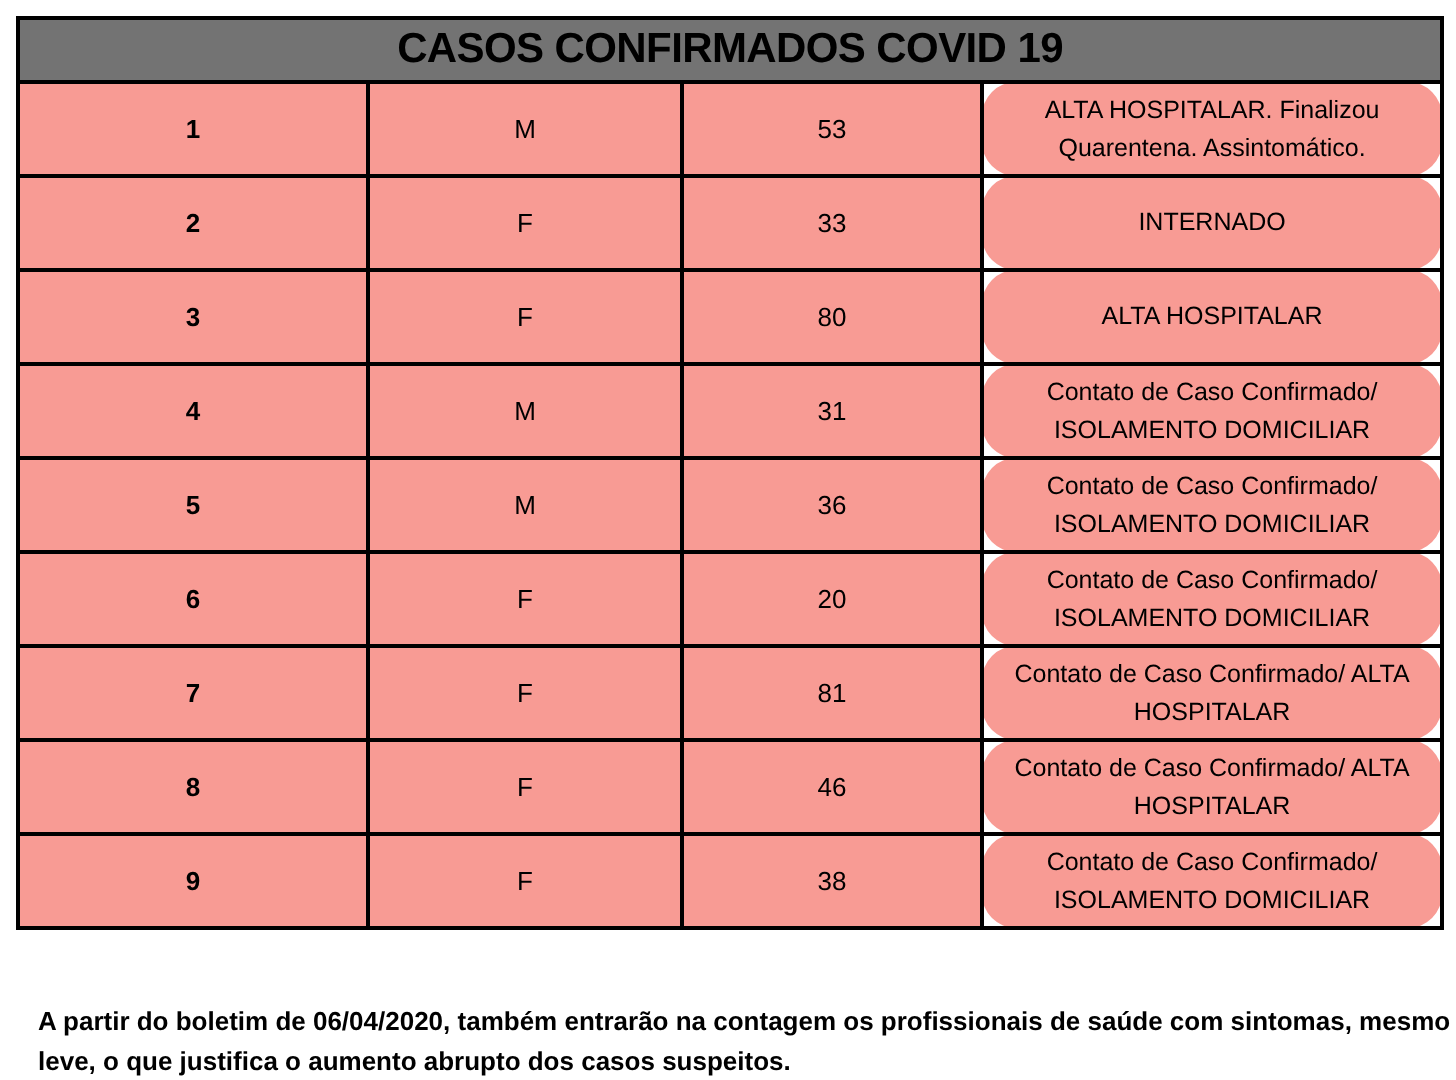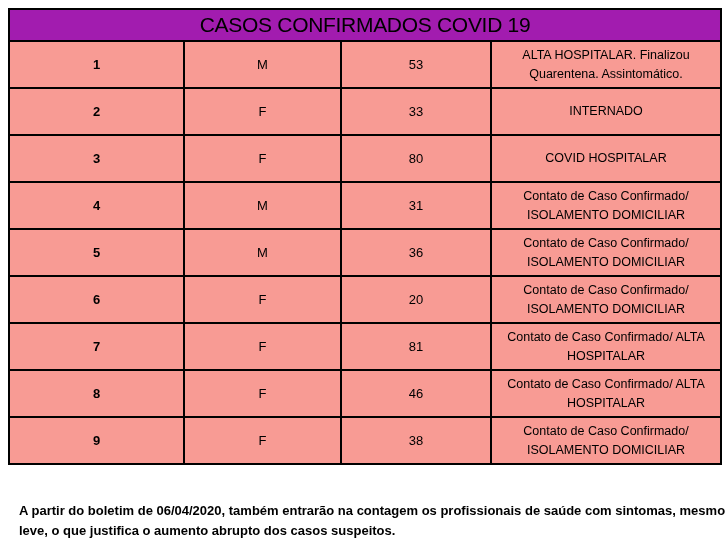--- a/index.html
+++ b/index.html
@@ -26,44 +26,45 @@
   }
   table.covid-table th,
   table.covid-table td {
     border: 2px solid #000000;
     text-align: center;
     vertical-align: middle;
     padding: 1px 6px;
     overflow: hidden;
   }
   .title-cell {
-    background: #a21caf;
+    background: #737373;
     height: 28px;
     font-size: 21px;
-    font-weight: normal;
+    font-weight: bold;
     letter-spacing: -0.3px;
   }
   .col-head {
     background: #fb5349;
     height: 18px;
     font-size: 12.5px;
     font-weight: bold;
   }
   .data-row td {
     background: #f89b94;
     height: 43px;
     font-size: 13px;
   }
   .data-row td.num-cell {
     font-weight: bold;
   }
   .data-row td.situacao-cell {
     font-size: 12.5px;
     line-height: 1.45;
     padding: 0 10px;
+    border-radius: 17px;
   }
   .footer-note {
     position: absolute;
     left: 8px;
     top: 490px;
     width: 714px;
     font-size: 13px;
     font-weight: bold;
     line-height: 1.55;
     text-align: left;
@@ -97,21 +98,21 @@
       <tr class="data-row">
         <td class="num-cell">2</td>
         <td>F</td>
         <td>33</td>
         <td class="situacao-cell">INTERNADO</td>
       </tr>
       <tr class="data-row">
         <td class="num-cell">3</td>
         <td>F</td>
         <td>80</td>
-        <td class="situacao-cell">COVID HOSPITALAR</td>
+        <td class="situacao-cell">ALTA HOSPITALAR</td>
       </tr>
       <tr class="data-row">
         <td class="num-cell">4</td>
         <td>M</td>
         <td>31</td>
         <td class="situacao-cell">Contato de Caso Confirmado/ ISOLAMENTO DOMICILIAR</td>
       </tr>
       <tr class="data-row">
         <td class="num-cell">5</td>
         <td>M</td>

